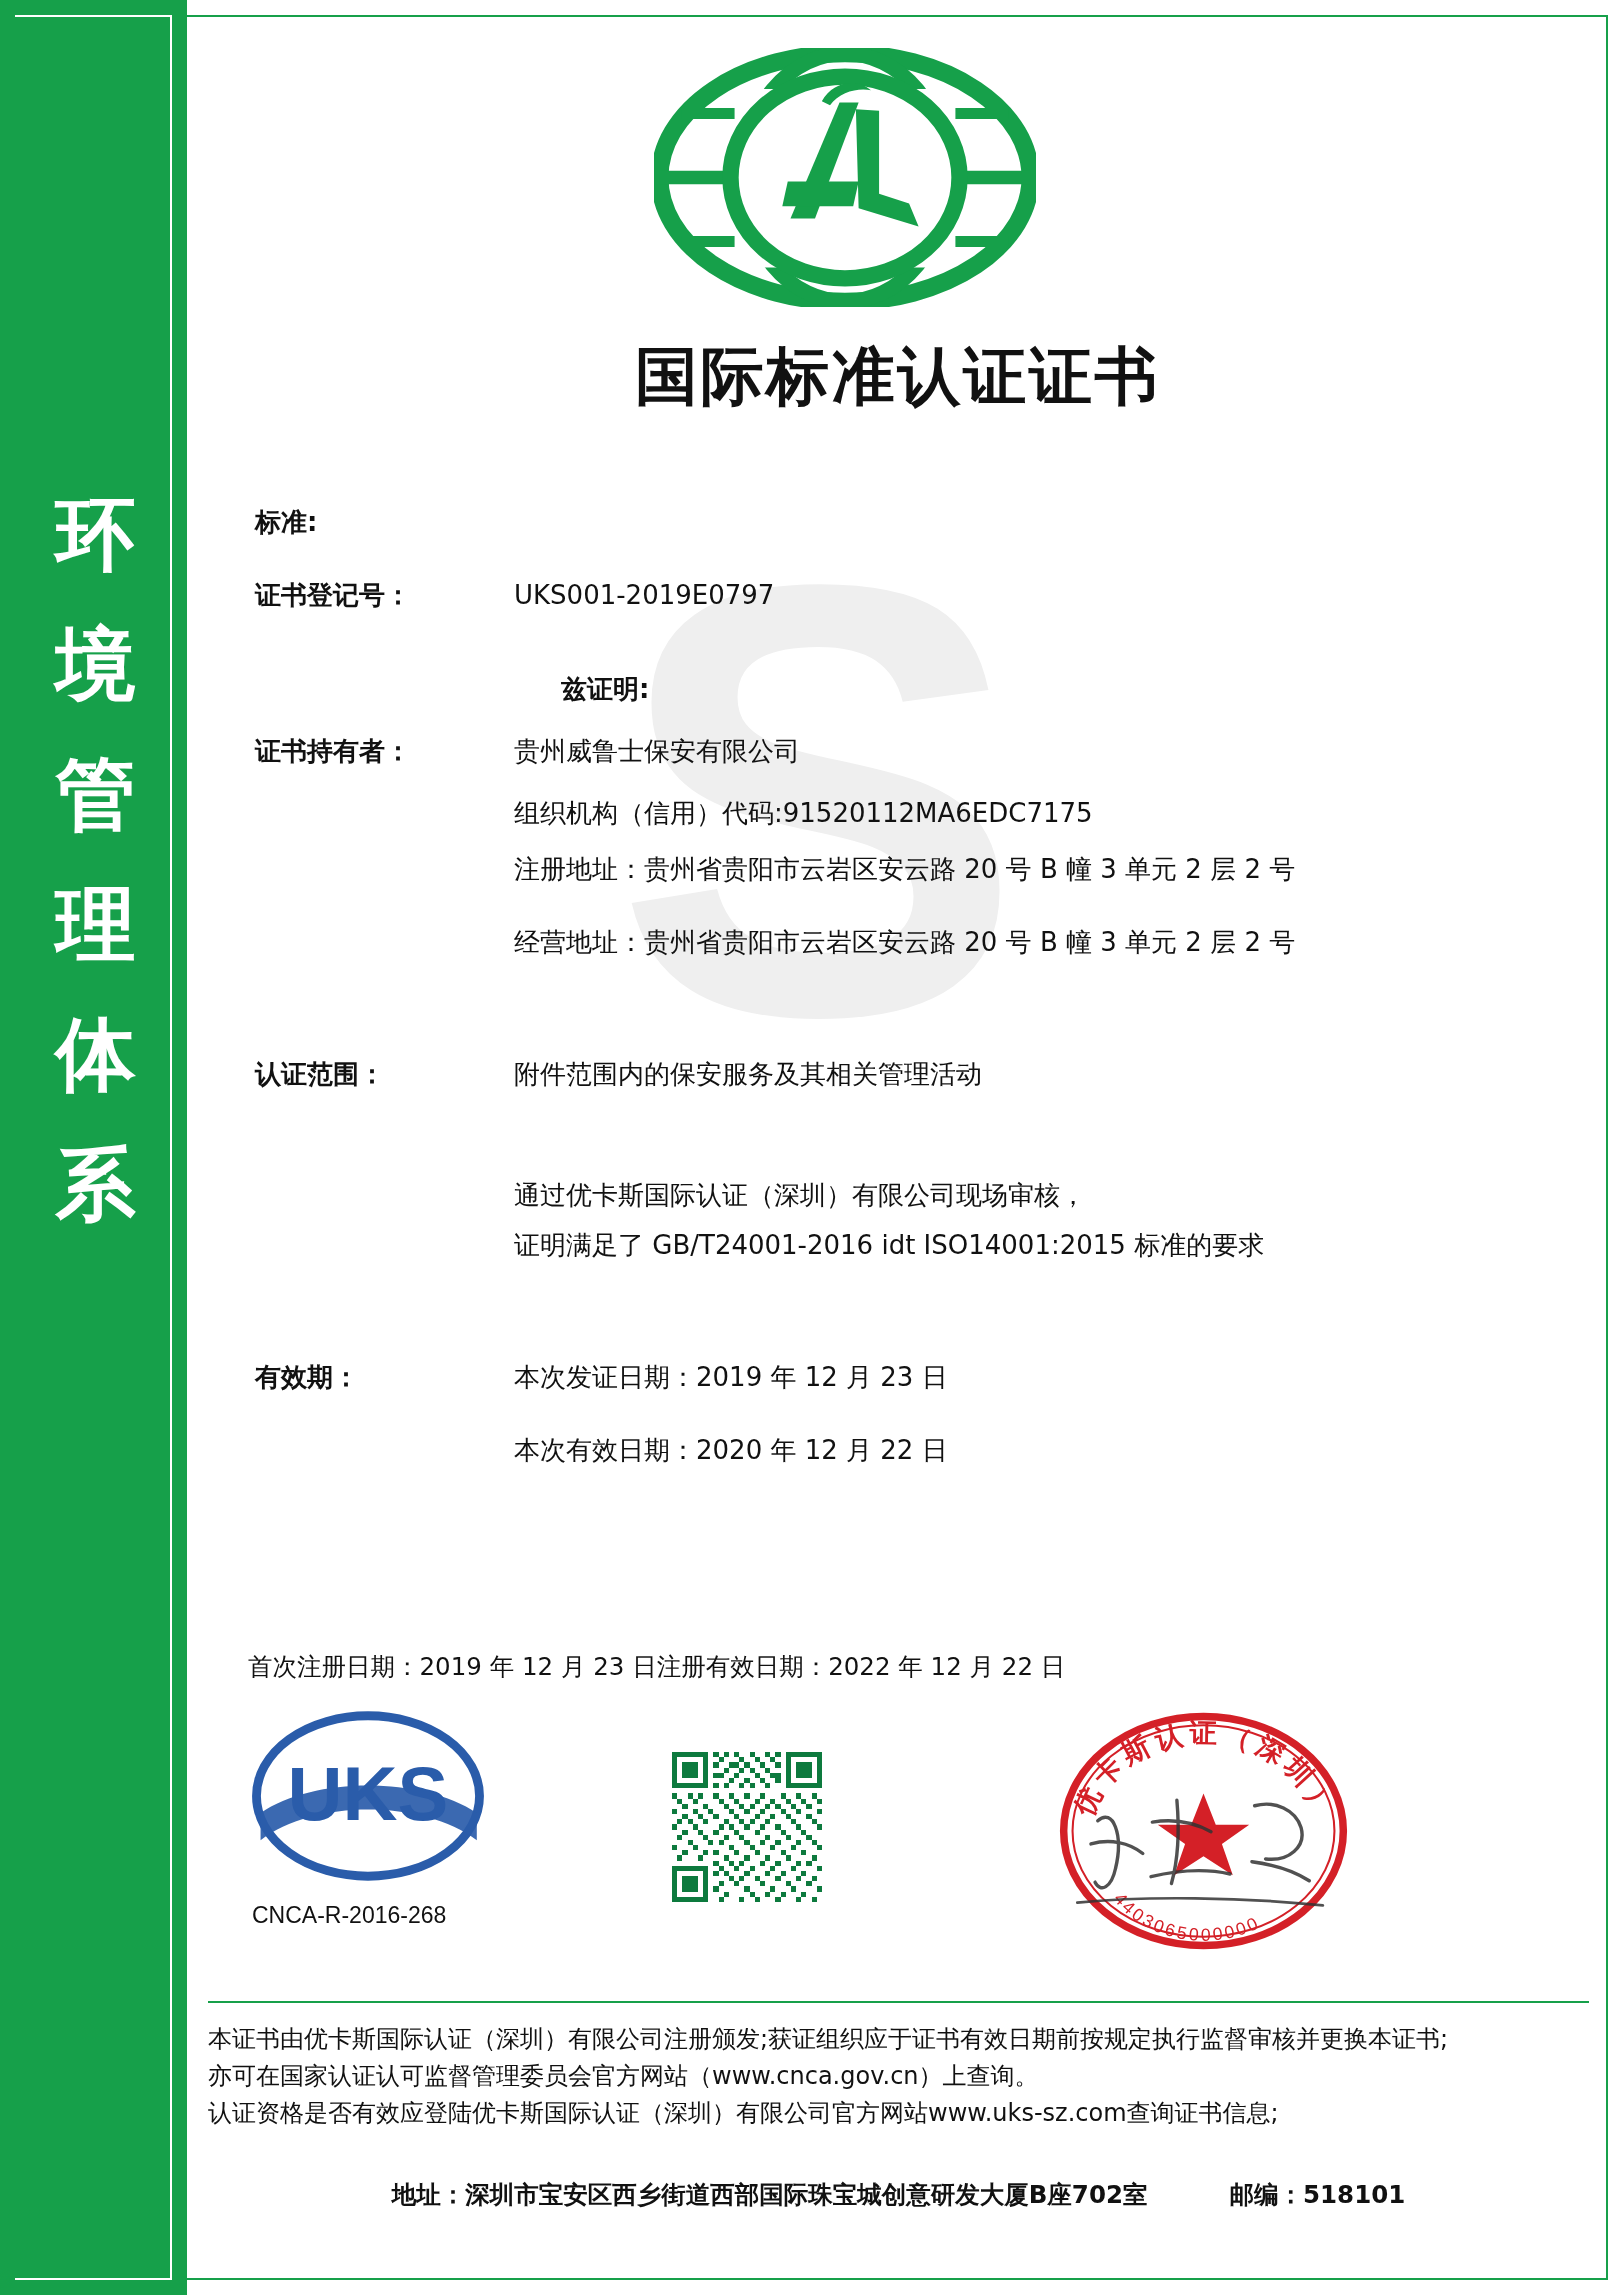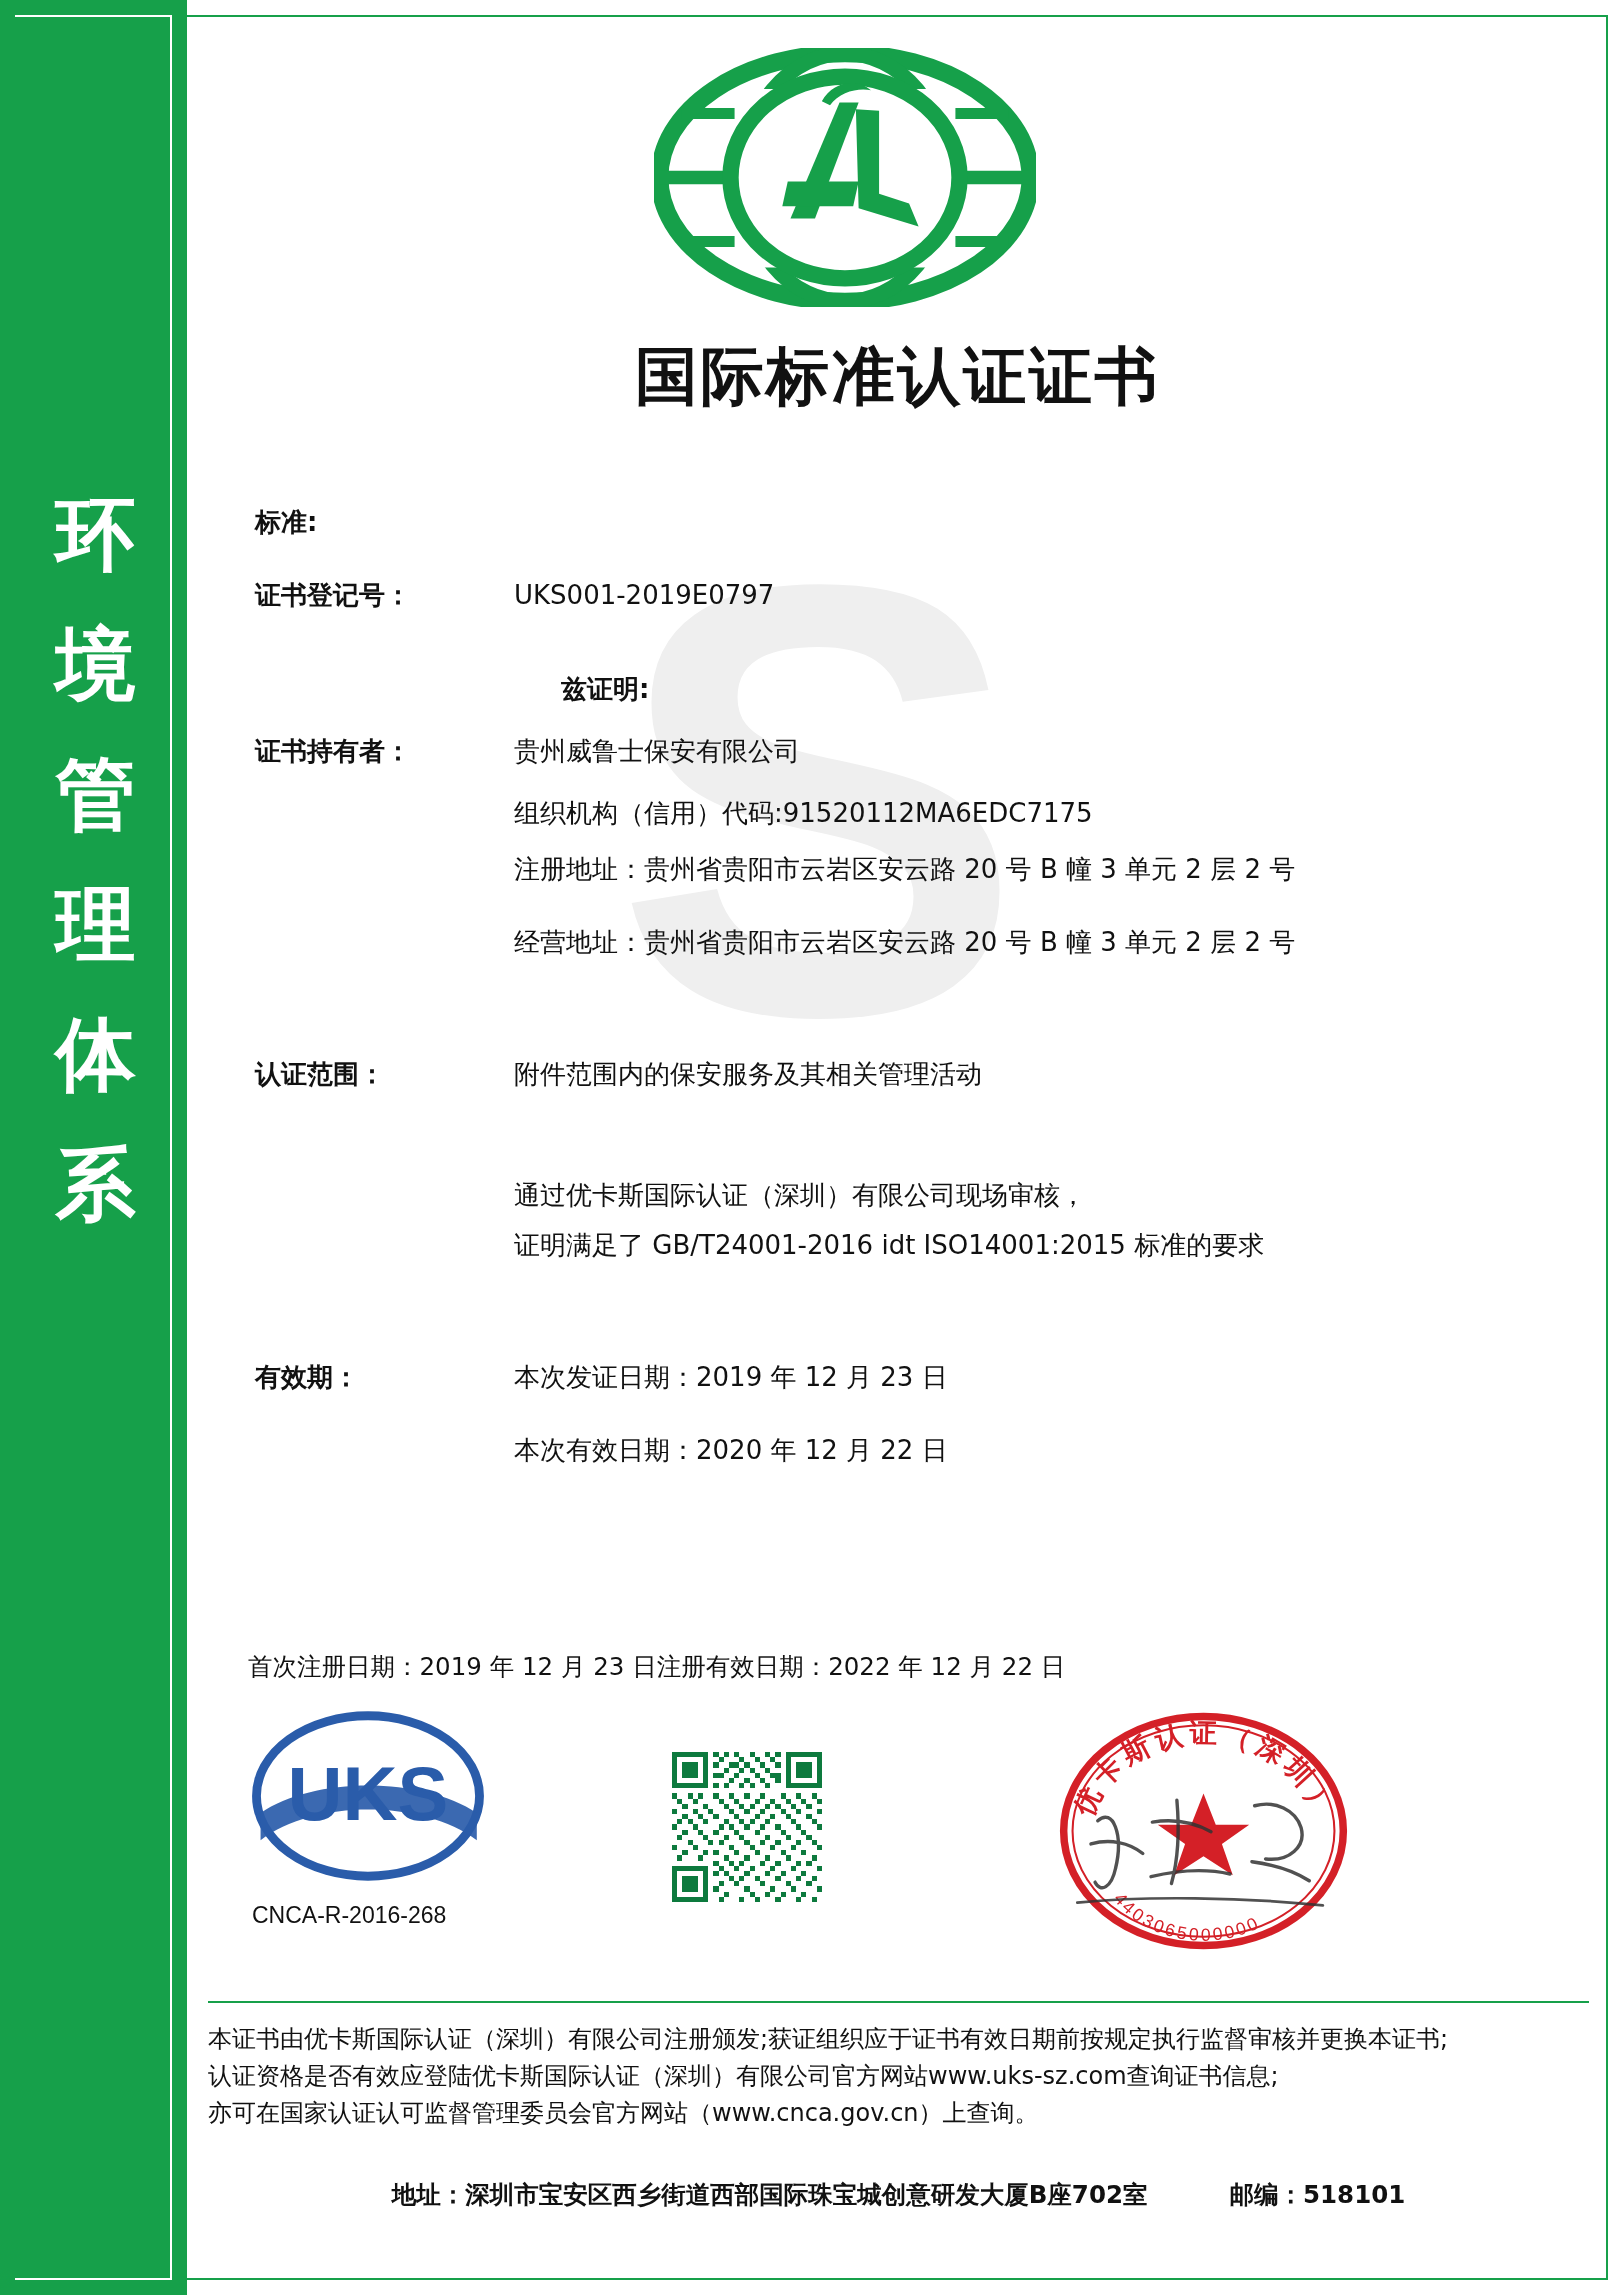--- a/index.html
+++ b/index.html
@@ -611,22 +611,22 @@
         <path d="M300 158 C330 150 360 164 368 190 C376 218 350 240 316 236"></path>
         <path d="M296 240 C326 244 356 252 380 268"></path>
         <path d="M40 300 C140 290 280 292 400 304" stroke-width="4"></path>
       </g>
     </svg>
   </div>
 
   <div class="footer-rule"></div>
   <div class="footer-text">
     <div>本证书由优卡斯国际认证（深圳）有限公司注册颁发;获证组织应于证书有效日期前按规定执行监督审核并更换本证书;</div>
+    <div>亦可在国家认证认可监督管理委员会官方网站（www.cnca.gov.cn）上查询。</div>
     <div>认证资格是否有效应登陆优卡斯国际认证（深圳）有限公司官方网站www.uks-sz.com查询证书信息;</div>
-    <div>亦可在国家认证认可监督管理委员会官方网站（www.cnca.gov.cn）上查询。</div>
   </div>
   <div class="footer-addr">
     <div>地址：深圳市宝安区西乡街道西部国际珠宝城创意研发大厦B座702室</div>
     <div>邮编：518101</div>
   </div>
 
 </div>
 
 
 </body></html>

